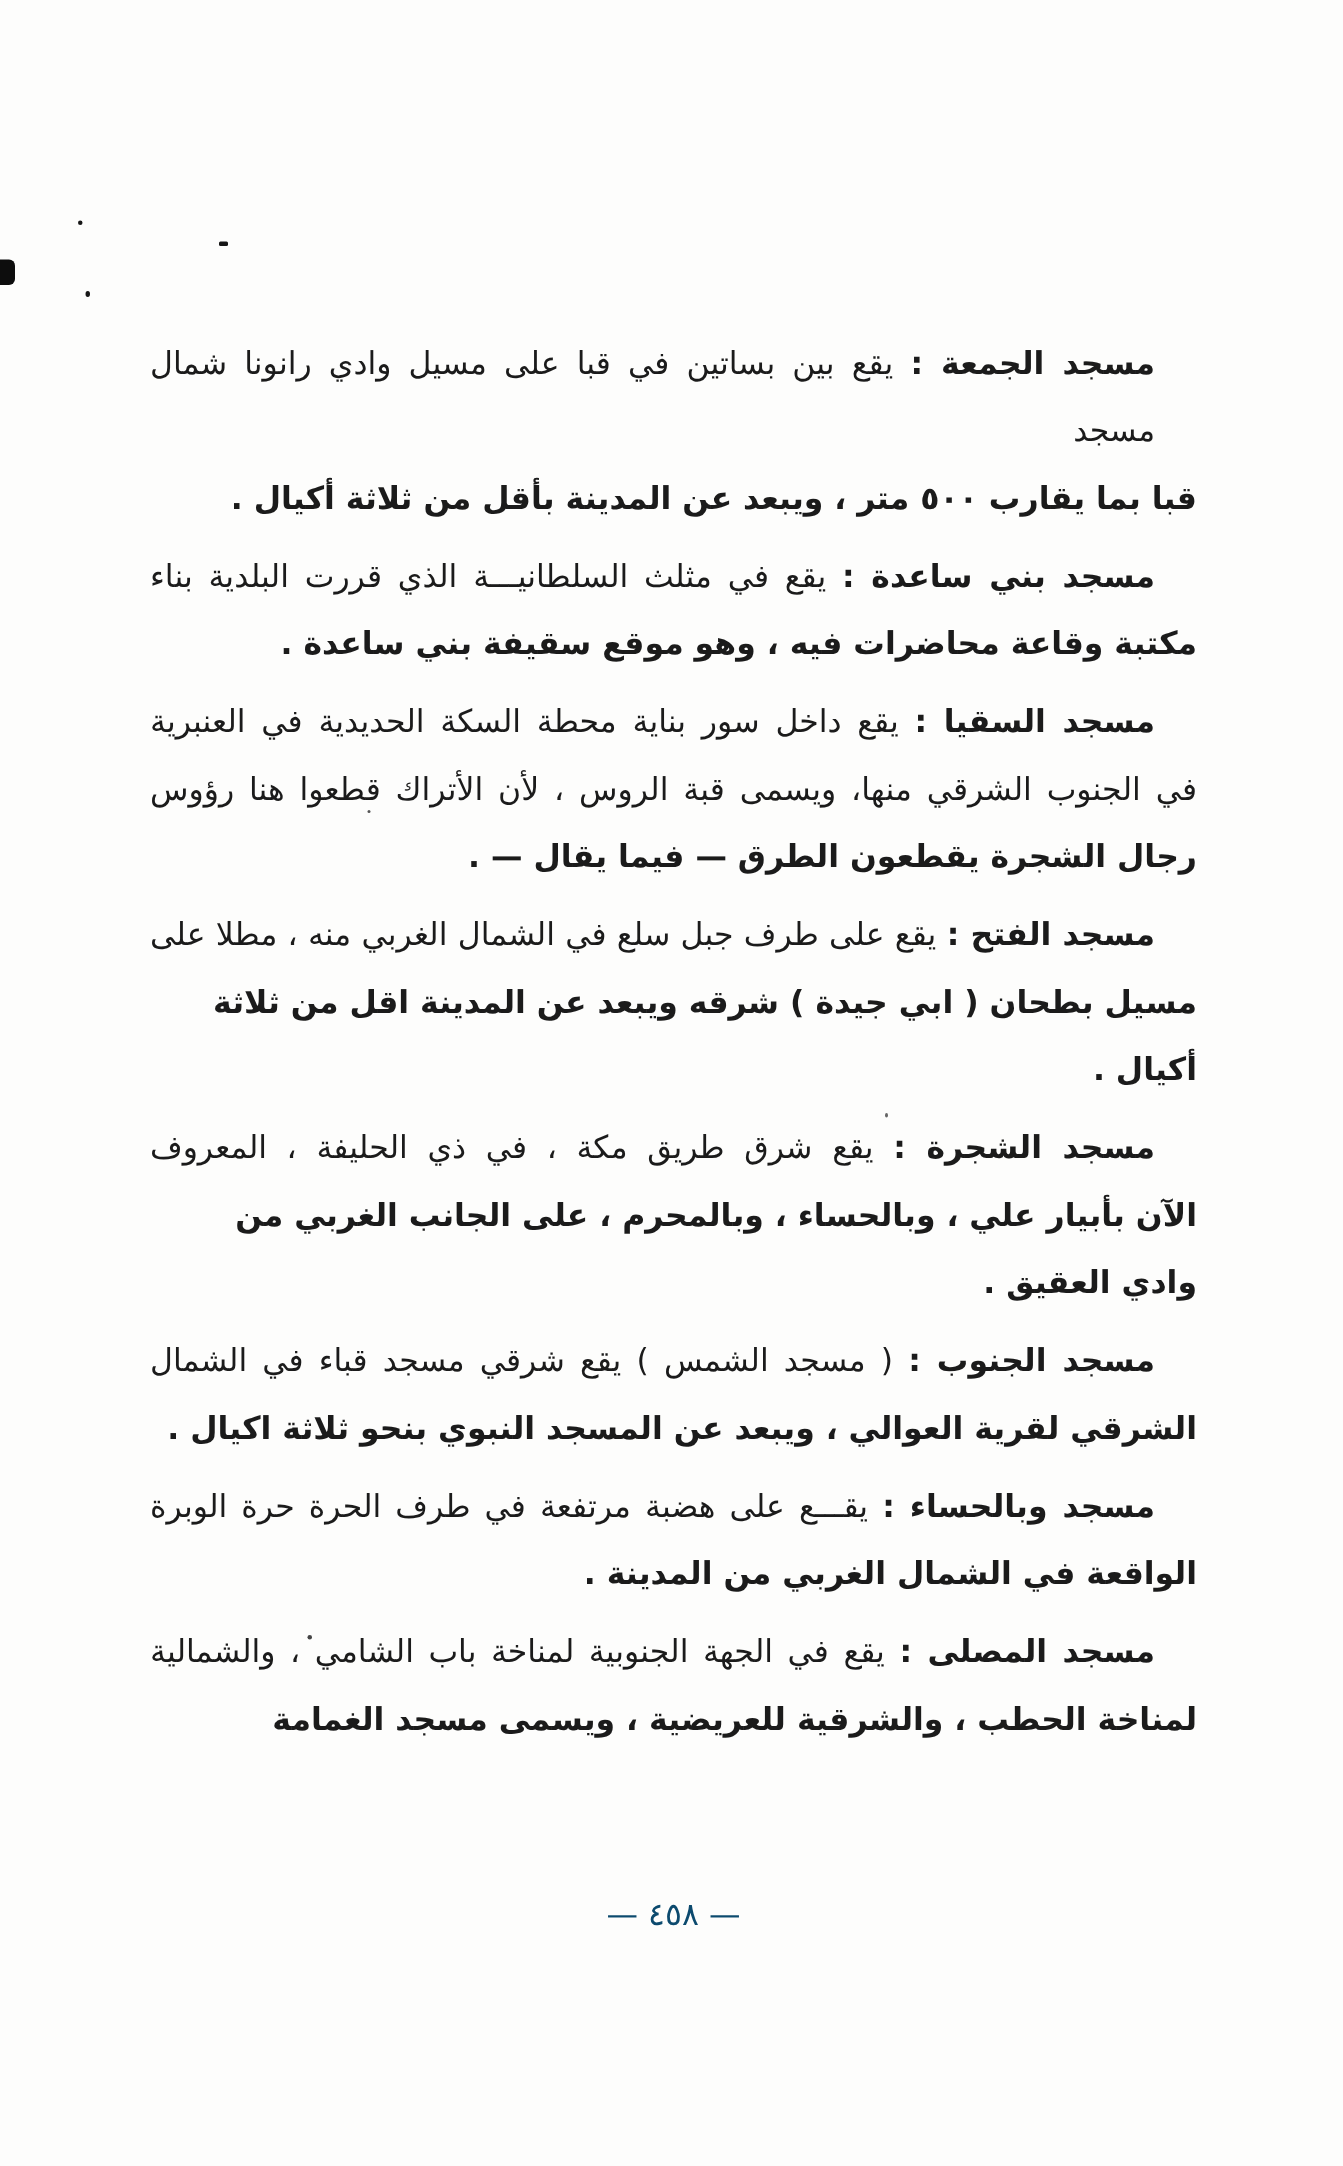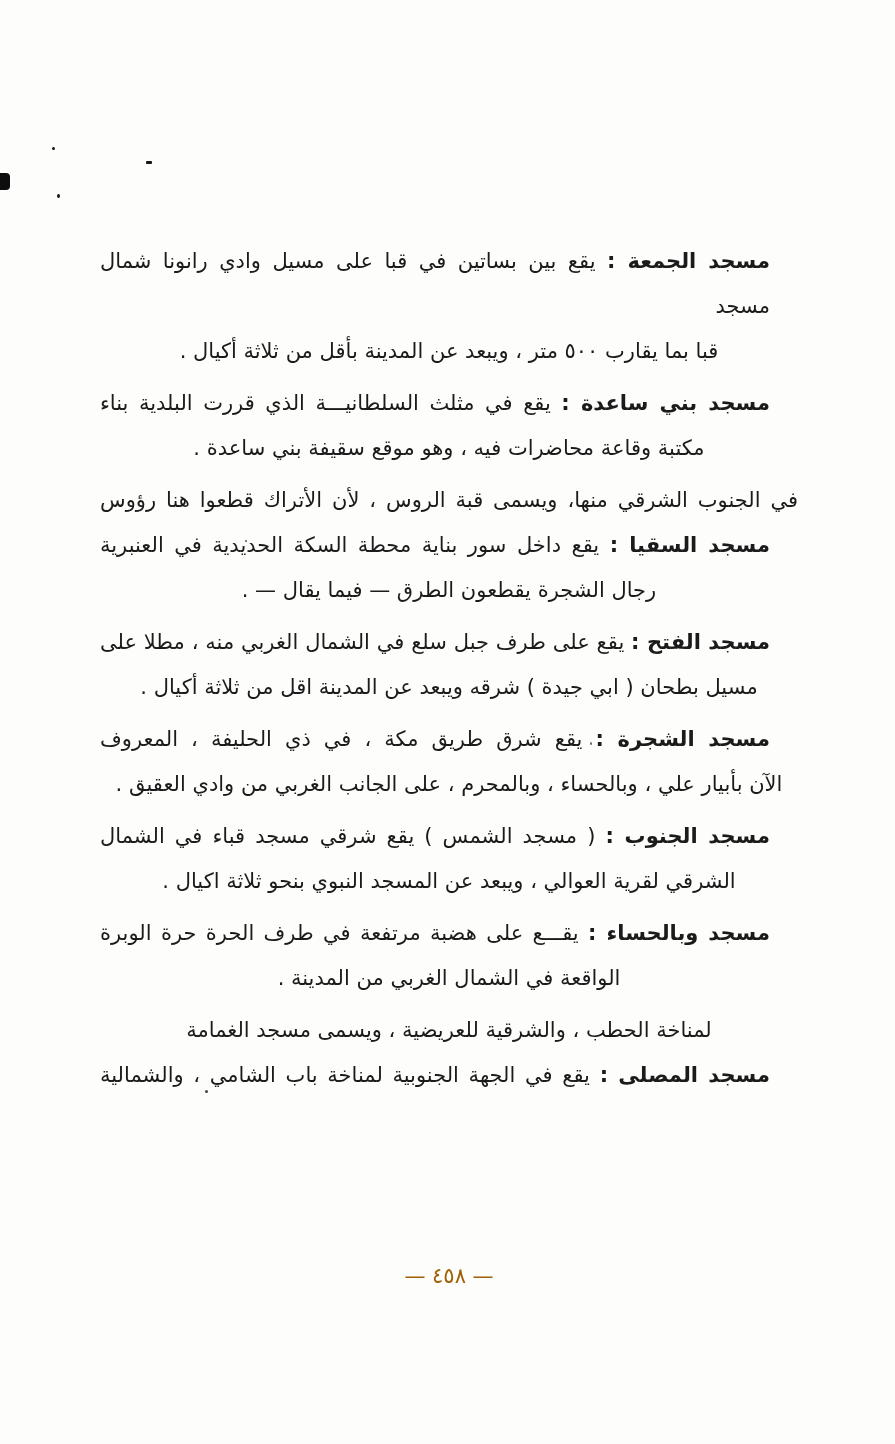--- a/index.html
+++ b/index.html
@@ -7,49 +7,49 @@
     position: relative;
     width: 895px;
     height: 1444px;
     background: #fdfdfc;
     overflow: hidden;
     font-family: "DejaVu Sans", sans-serif;
     color: #1b1b1b;
   }
   .content {
     position: absolute;
-    top: 239px;
+    top: 220px;
     right: 97px;
     width: 698px;
     direction: rtl;
     font-size: 21px;
     line-height: 45px;
   }
   .para { margin: 0 0 7px 0; }
   .ln { display: block; }
   .ln-first {
     text-align: justify;
     text-align-last: justify;
     padding-right: 28px;
   }
   .ln-mid {
     text-align: justify;
     text-align-last: justify;
   }
-  .ln-last { text-align: center; }
+  .ln-last { text-align: right; font-weight: bold; }
   .mname { font-weight: 700; }
   .pageno {
     position: absolute;
     top: 1264px;
     right: 97px;
     width: 698px;
     direction: rtl;
     text-align: center;
     font-size: 21px;
-    color: #a16207;
+    color: #0c4a6e;
   }
   .speck {
     position: absolute;
     background: #161616;
     border-radius: 50%;
   }
   .speck-blob {
     position: absolute;
     background: #0d0d0d;
     border-radius: 0 4px 4px 0;
@@ -74,22 +74,22 @@
       <span class="ln ln-first"><b class="mname">مسجد الجمعة :</b> <span>يقع بين بساتين في قبا على مسيل وادي رانونا شمال مسجد</span></span>
       <span class="ln ln-last">قبا بما يقارب ٥٠٠ متر ، ويبعد عن المدينة بأقل من ثلاثة أكيال .</span>
     </div>
 
     <div class="para">
       <span class="ln ln-first"><b class="mname">مسجد بني ساعدة :</b> <span>يقع في مثلث السلطانيـــة الذي قررت البلدية بناء</span></span>
       <span class="ln ln-last">مكتبة وقاعة محاضرات فيه ، وهو موقع سقيفة بني ساعدة .</span>
     </div>
 
     <div class="para">
+      <span class="ln ln-first"><b class="mname">مسجد السقيا :</b> <span>يقع داخل سور بناية محطة السكة الحديدية في العنبرية</span></span>
       <span class="ln ln-mid">في الجنوب الشرقي منها، ويسمى قبة الروس ، لأن الأتراك قطعوا هنا رؤوس</span>
-      <span class="ln ln-first"><b class="mname">مسجد السقيا :</b> <span>يقع داخل سور بناية محطة السكة الحديدية في العنبرية</span></span>
       <span class="ln ln-last">رجال الشجرة يقطعون الطرق — فيما يقال — .</span>
     </div>
 
     <div class="para">
       <span class="ln ln-first"><b class="mname">مسجد الفتح :</b> <span>يقع على طرف جبل سلع في الشمال الغربي منه ، مطلا على</span></span>
       <span class="ln ln-last">مسيل بطحان ( ابي جيدة ) شرقه ويبعد عن المدينة اقل من ثلاثة أكيال .</span>
     </div>
 
     <div class="para">
       <span class="ln ln-first"><b class="mname">مسجد الشجرة :</b> <span>يقع شرق طريق مكة ، في ذي الحليفة ، المعروف</span></span>
@@ -101,21 +101,21 @@
       <span class="ln ln-last">الشرقي لقرية العوالي ، ويبعد عن المسجد النبوي بنحو ثلاثة اكيال .</span>
     </div>
 
 
     <div class="para">
       <span class="ln ln-first"><b class="mname">مسجد وبالحساء :</b> <span>يقـــع على هضبة مرتفعة في طرف الحرة حرة الوبرة</span></span>
       <span class="ln ln-last">الواقعة في الشمال الغربي من المدينة .</span>
     </div>
 
     <div class="para">
+      <span class="ln ln-first"><b class="mname">مسجد المصلى :</b> <span>يقع في الجهة الجنوبية لمناخة باب الشامي ، والشمالية</span></span>
       <span class="ln ln-last">لمناخة الحطب ، والشرقية للعريضية ، ويسمى مسجد الغمامة</span>
-      <span class="ln ln-first"><b class="mname">مسجد المصلى :</b> <span>يقع في الجهة الجنوبية لمناخة باب الشامي ، والشمالية</span></span>
     </div>
 
   </div>
 
   <div class="pageno">— ٤٥٨ —</div>
 
 </div>
 
 </body></html>

